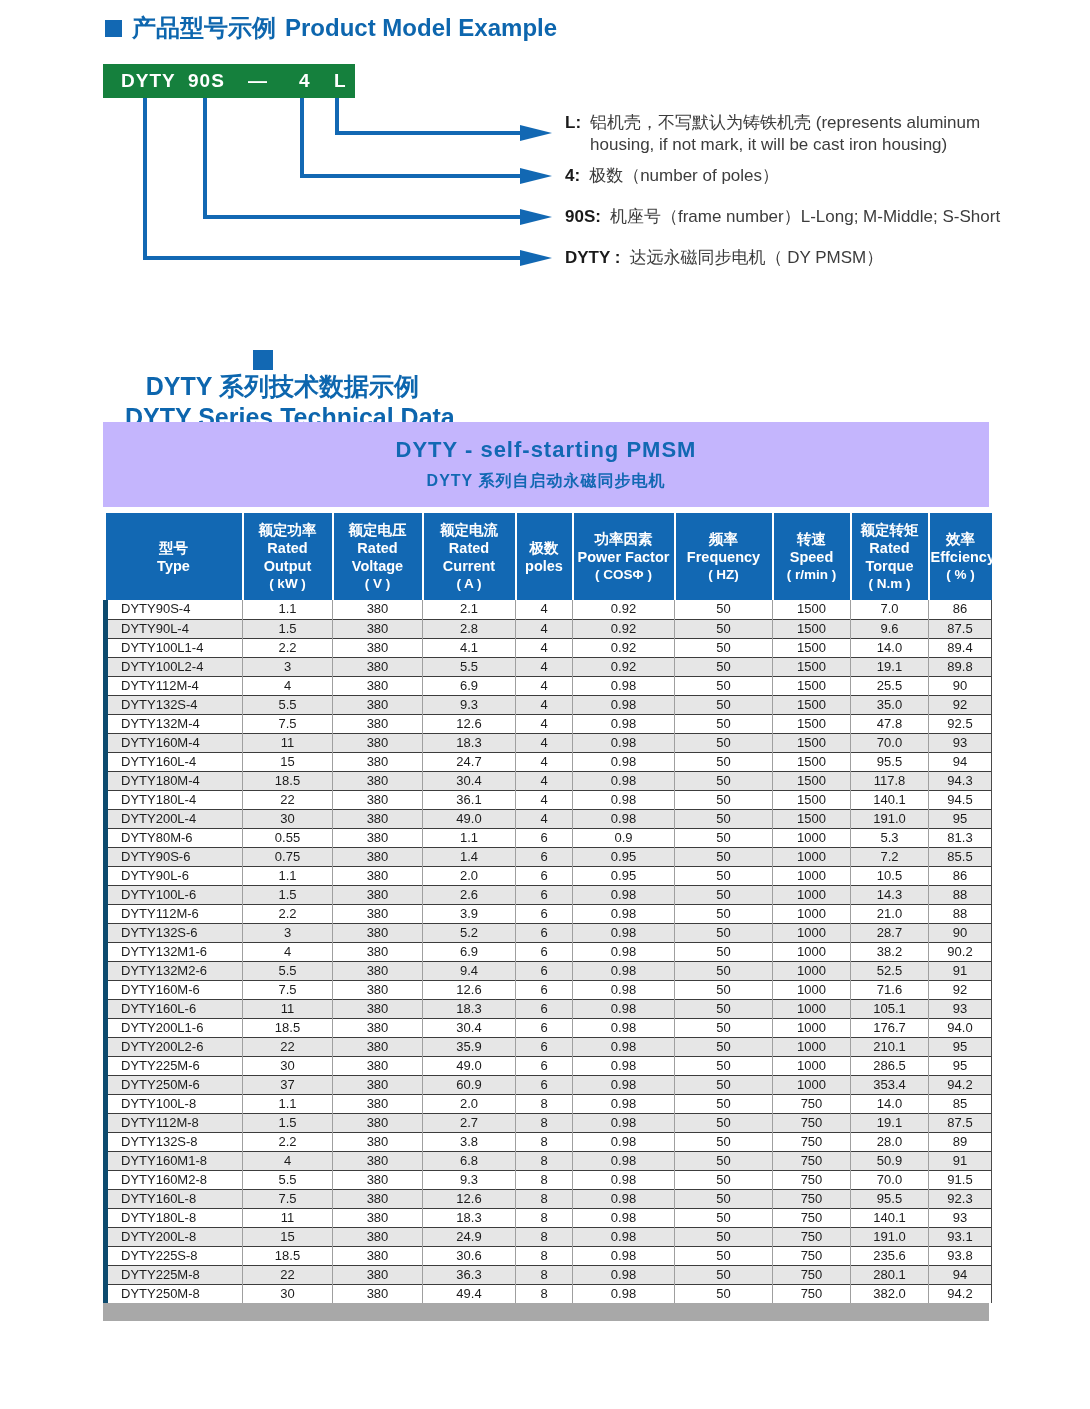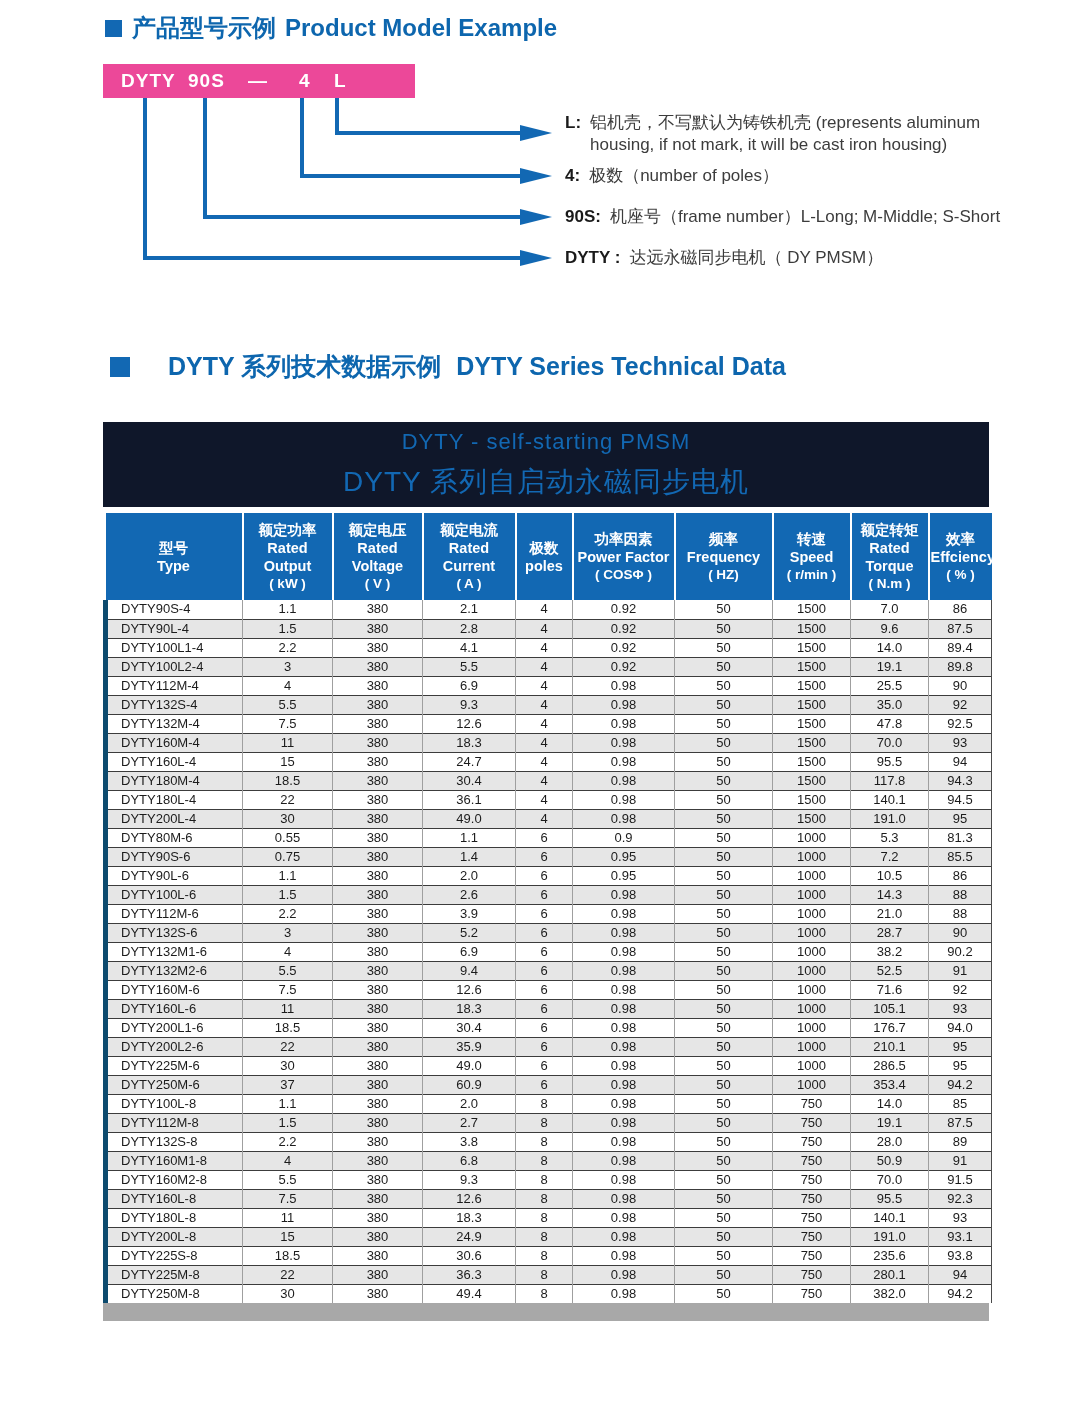--- a/index.html
+++ b/index.html
@@ -4,44 +4,44 @@
 <style>
   * { margin:0; padding:0; box-sizing:border-box; }
   body { background:#fff; font-family:"Liberation Sans","DejaVu Sans",sans-serif; }
   .page { position:relative; width:1090px; height:1409px; background:#ffffff; overflow:hidden; }
 
   
   .sec-title { position:absolute; display:flex; align-items:center; color:#0d66ae; font-weight:bold;padding-left:35px; }
   .sq { display:inline-block; background:#1268b3; }
   .t1 { left:70px; top:12px; font-size:24px; }
   .t1 .sq { width:17px; height:17px; margin-right:10px; }
-  .t2 { left:75px; top:350px; font-size:25px; }
+  .t2 { left:75px; top:350px; font-size:25px;flex-direction:column; }
   .t2 .sq { width:20px; height:20px; margin-right:38px; }
   .t2 .en { margin-left:15px; }
 
   
-  .model-box { position:absolute; left:103px; top:64px; width:312px; height:34px; background:#ec4899; }
+  .model-box { position:absolute; left:103px; top:64px; width:252px; height:34px; background:#15803d; }
   .model-box span { position:absolute; top:6px; color:#fff; font-weight:bold; font-size:19px; letter-spacing:1px; }
   .mp0 { left:18px; } .mp1 { left:85px; } .mp2 { left:145px; } .mp3 { left:196px; } .mp4 { left:231px; }
 
   
   .vline { position:absolute; width:4px; background:#1268b3; }
   .hline { position:absolute; height:4px; background:#1268b3; }
   .arrow { position:absolute; width:0; height:0; border-top:8px solid transparent; border-bottom:8px solid transparent; border-left:32px solid #1268b3; }
 
   
   .anno { position:absolute; left:565px; display:flex; font-size:17px; color:#3c3c3c; line-height:22px; }
   .anno .lbl { font-weight:bold; color:#1a1a1a; margin-right:9px; white-space:nowrap; }
   .anno .txt div { white-space:nowrap; }
 
   
   .tblwrap { position:absolute; left:103px; top:422px; width:886px; }
-  .band { width:886px; height:85px; background:#0f172a; display:flex; flex-direction:column; align-items:center; justify-content:center; color:#1268b3; font-weight:normal; }
+  .band { width:886px; height:85px; background:#c4b5fd; display:flex; flex-direction:column; align-items:center; justify-content:center; color:#1268b3; font-weight:bold; }
   .band .l1 { font-size:22px; letter-spacing:1px; }
-  .band .l2 { font-size:28px; margin-top:8px; letter-spacing:1px; }
+  .band .l2 { font-size:16px; margin-top:8px; letter-spacing:1px; }
   .gap { height:6px; background:#fff; }
   table { border-collapse:collapse; table-layout:fixed; width:886px; }
   thead th { background:#1268b3; color:#fff; height:87px; vertical-align:middle; text-align:center; font-size:14.5px; font-weight:bold; border-left:2px solid #fff; padding:0 1px; }
   thead th:first-child { border-left:none; }
   thead .h-zh, thead .h-en { line-height:18px; }
   thead .h-unit { line-height:18px; font-size:13.5px; }
   tbody td { height:19px; font-size:13px; color:#1c1c1c; text-align:center; border-left:1px solid #9f9f9f; border-top:1px solid #3c3c3c; padding:0; line-height:18px; white-space:nowrap; }
   tbody td:first-child { text-align:left; padding-left:13px; border-left:5px solid #0c4a6e; }
   tbody td:last-child { border-right:1px solid #4a4a4a; }
   tbody tr:nth-child(even) { background:#e6e6e6; }

